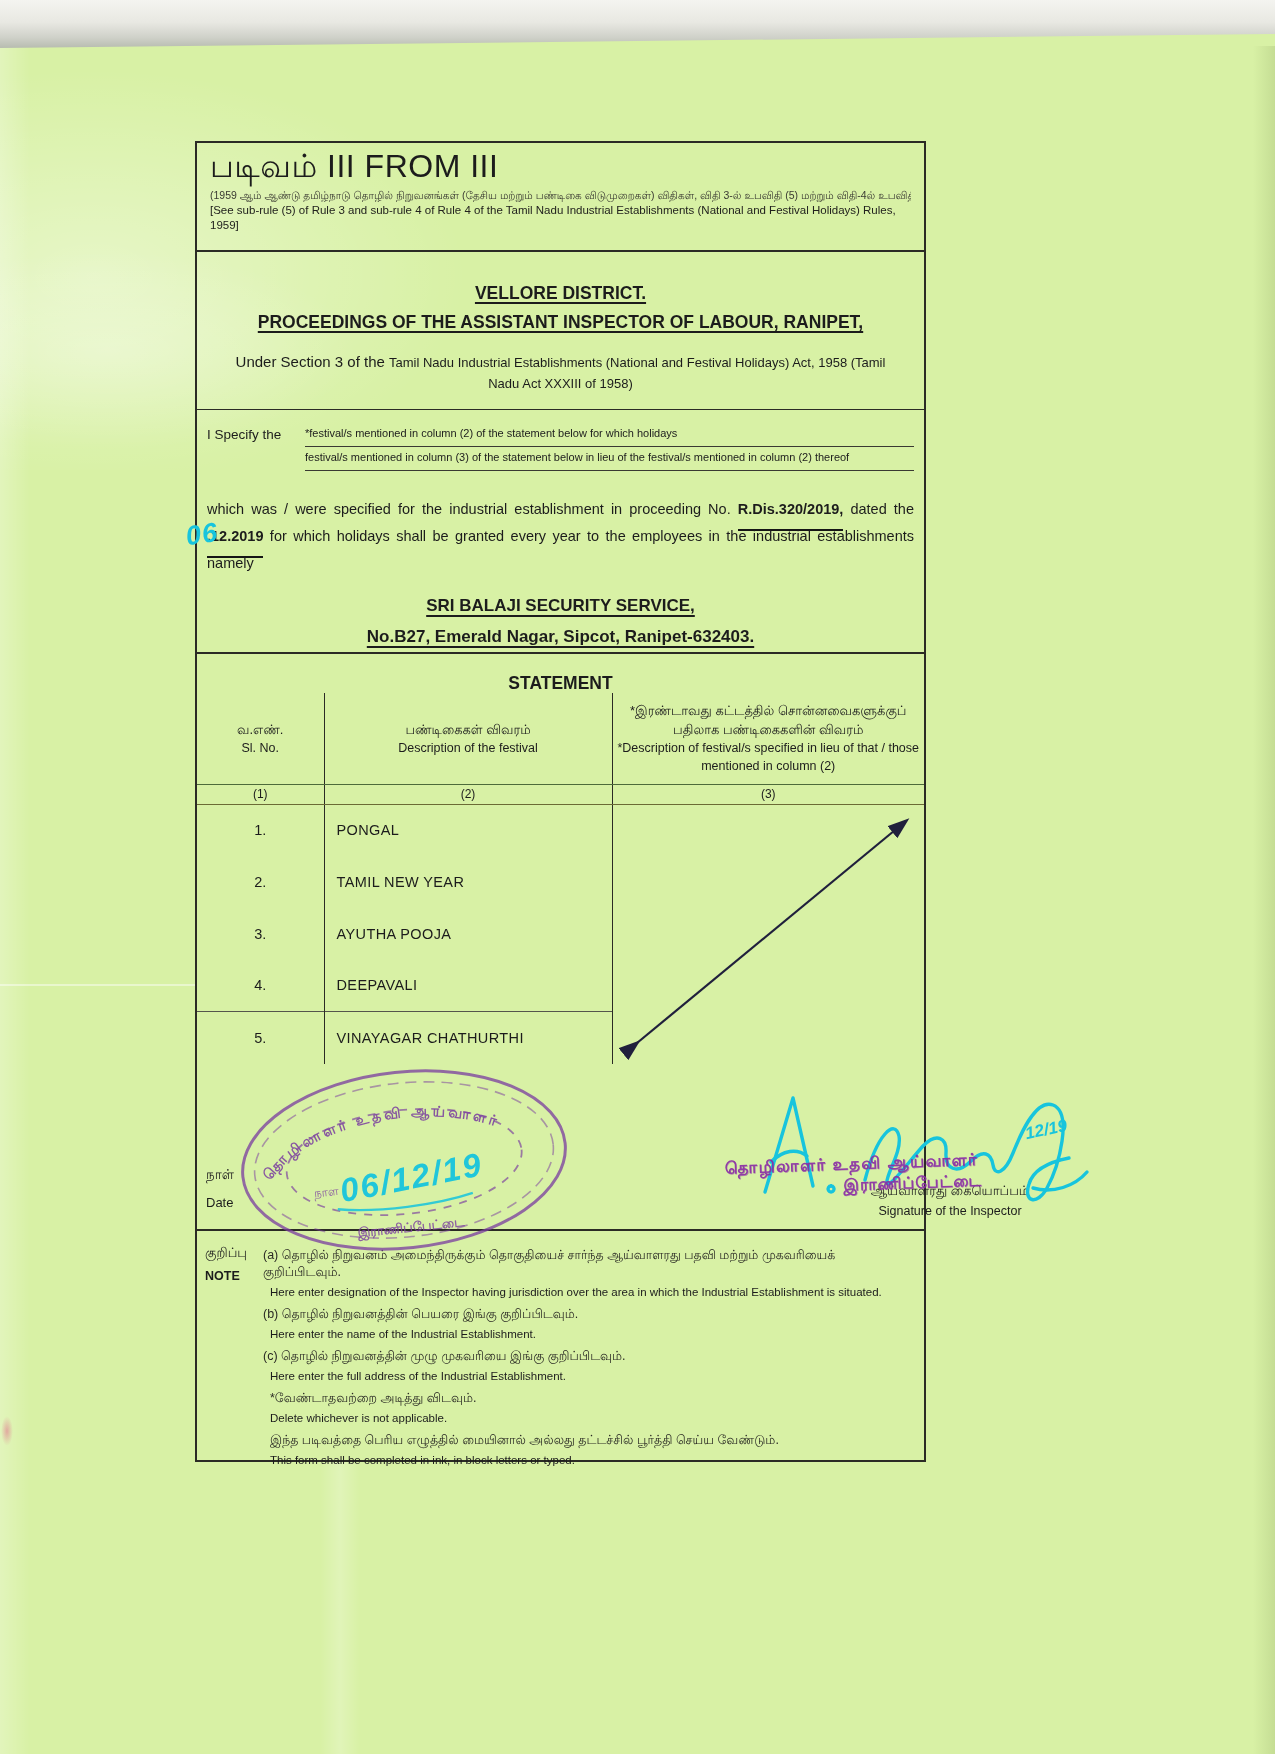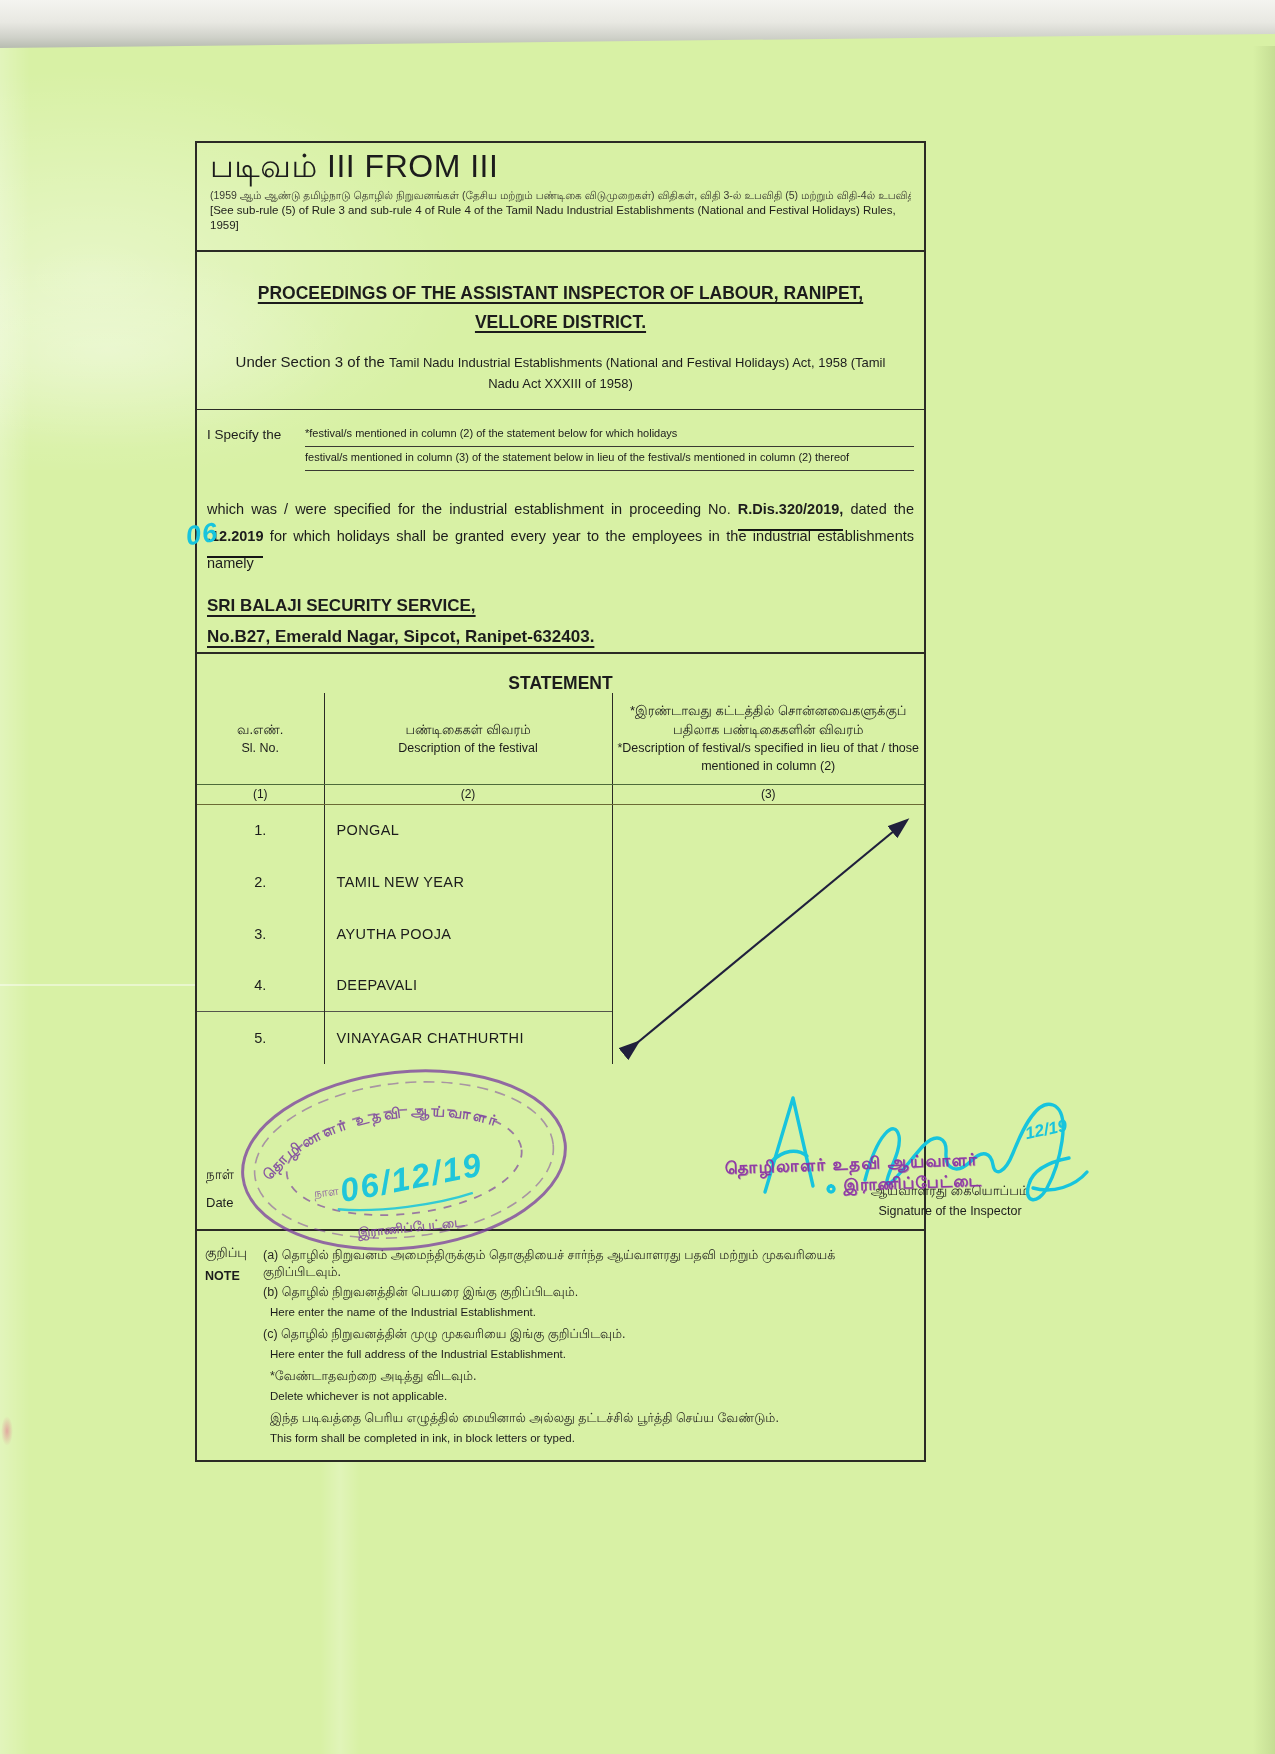--- a/index.html
+++ b/index.html
@@ -46,21 +46,21 @@
   .specify-row{display:flex;align-items:flex-start;}
   .specify-label{width:98px;flex:none;font-size:13.5px;padding-top:1px;}
   .specify-opts{flex:1;}
   .opt{font-size:11px;line-height:14px;border-bottom:1px solid #3a3a32;padding-bottom:6px;}
   .opt + .opt{margin-top:3px;}
   .order{position:relative;margin-top:25px;font-size:14.5px;line-height:27px;}
   .jline{text-align:justify;text-align-last:justify;}
   .b-u{font-weight:bold;border-bottom:2px solid #151515;padding-bottom:12px;}
   .hand06{position:absolute;left:-21px;top:25px;color:#17c4dd;font-size:27px;font-weight:bold;
         font-style:italic;transform:rotate(-8deg);letter-spacing:1px;z-index:4;}
-  .estab{margin-top:13px;font-size:17px;font-weight:bold;line-height:31px;
+  .estab{margin-top:13px;text-align:center;font-size:17px;font-weight:bold;line-height:31px;
         text-decoration:underline;text-decoration-thickness:2px;text-underline-offset:4px;}
 
   
   .s4{height:39px;padding-top:19px;text-align:center;font-size:17.5px;font-weight:bold;}
 
   
   table.stmt{border-collapse:collapse;width:100%;table-layout:fixed;}
   .stmt th,.stmt td{box-sizing:border-box;padding:0 4px;font-weight:normal;}
   .stmt tr > *:nth-child(2){border-left:1.5px solid #2b2b25;}
   .stmt tr > *:nth-child(3){border-left:1.5px solid #2b2b25;}
@@ -116,22 +116,22 @@
 
   <div class="form">
 
     <div class="sec s1">
       <div class="form-title"><span>படிவம்</span><span> III FROM III</span></div>
       <div class="sub-ta">(1959 ஆம் ஆண்டு தமிழ்நாடு தொழில் நிறுவனங்கள் (தேசிய மற்றும் பண்டிகை விடுமுறைகள்) விதிகள், விதி 3-ல் உபவிதி (5) மற்றும் விதி-4ல் உபவிதி (4)ஐக் காண்க)</div>
       <div class="sub-en">[See sub-rule (5) of Rule 3 and sub-rule 4 of Rule 4 of the Tamil Nadu Industrial Establishments (National and Festival Holidays) Rules, 1959]</div>
     </div>
 
     <div class="sec s2">
+      <div class="proc">VELLORE DISTRICT.</div>
       <div class="proc">PROCEEDINGS OF THE ASSISTANT INSPECTOR OF LABOUR, RANIPET,</div>
-      <div class="proc">VELLORE DISTRICT.</div>
       <div class="under">
         <div><span class="lead">Under Section 3 of the </span><span>Tamil Nadu Industrial Establishments (National and Festival Holidays) Act, 1958 (Tamil</span></div>
         <div>Nadu Act XXXIII of 1958)</div>
       </div>
     </div>
 
     <div class="sec s3">
       <div class="specify-row">
         <div class="specify-label">I Specify the</div>
         <div class="specify-opts">
@@ -257,20 +257,21 @@
       </div>
     </div>
 
     <div class="sec s7">
       <div class="note-lbls">
         <div class="nl-ta">குறிப்பு</div>
         <div class="nl-en">NOTE</div>
       </div>
       <div class="note-body">
         <div class="note-ta">(a) தொழில் நிறுவனம் அமைந்திருக்கும் தொகுதியைச் சார்ந்த ஆய்வாளரது பதவி மற்றும் முகவரியைக் குறிப்பிடவும்.</div>
+        <div class="note-en">Here enter designation of the Inspector having jurisdiction over the area in which the Industrial Establishment is situated.</div>
         <div class="note-ta">(b) தொழில் நிறுவனத்தின் பெயரை இங்கு குறிப்பிடவும்.</div>
         <div class="note-en">Here enter the name of the Industrial Establishment.</div>
         <div class="note-ta">(c) தொழில் நிறுவனத்தின் முழு முகவரியை இங்கு குறிப்பிடவும்.</div>
         <div class="note-en">Here enter the full address of the Industrial Establishment.</div>
         <div class="note-ta ind">*வேண்டாதவற்றை அடித்து விடவும்.</div>
         <div class="note-en">Delete whichever is not applicable.</div>
         <div class="note-ta ind">இந்த படிவத்தை பெரிய எழுத்தில் மையினால் அல்லது தட்டச்சில் பூர்த்தி செய்ய வேண்டும்.</div>
         <div class="note-en">This form shall be completed in ink, in block letters or typed.</div>
       </div>
     </div>

